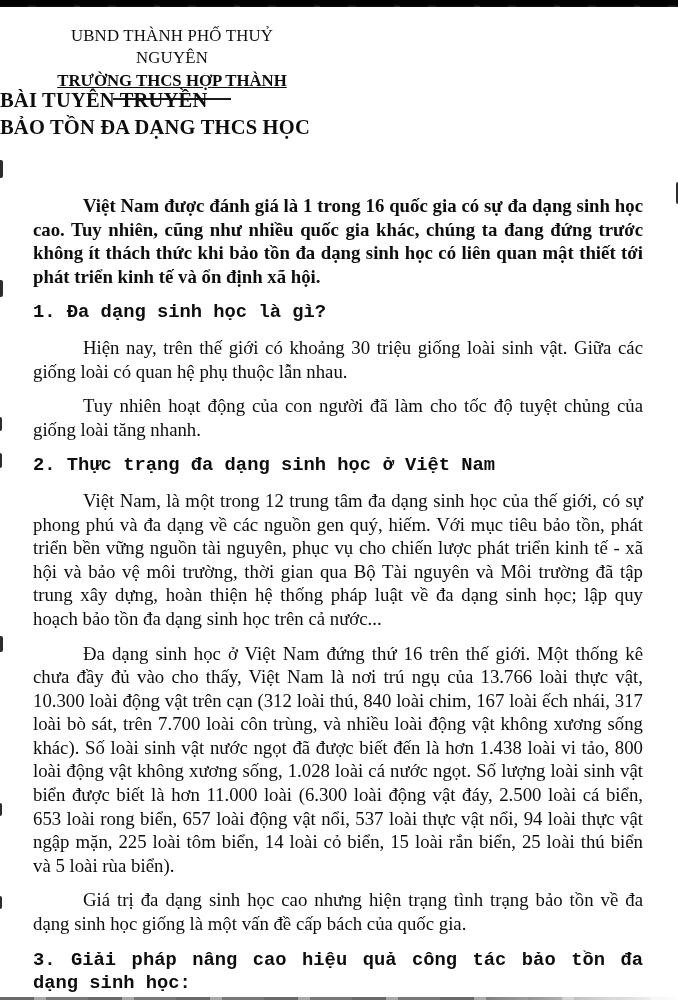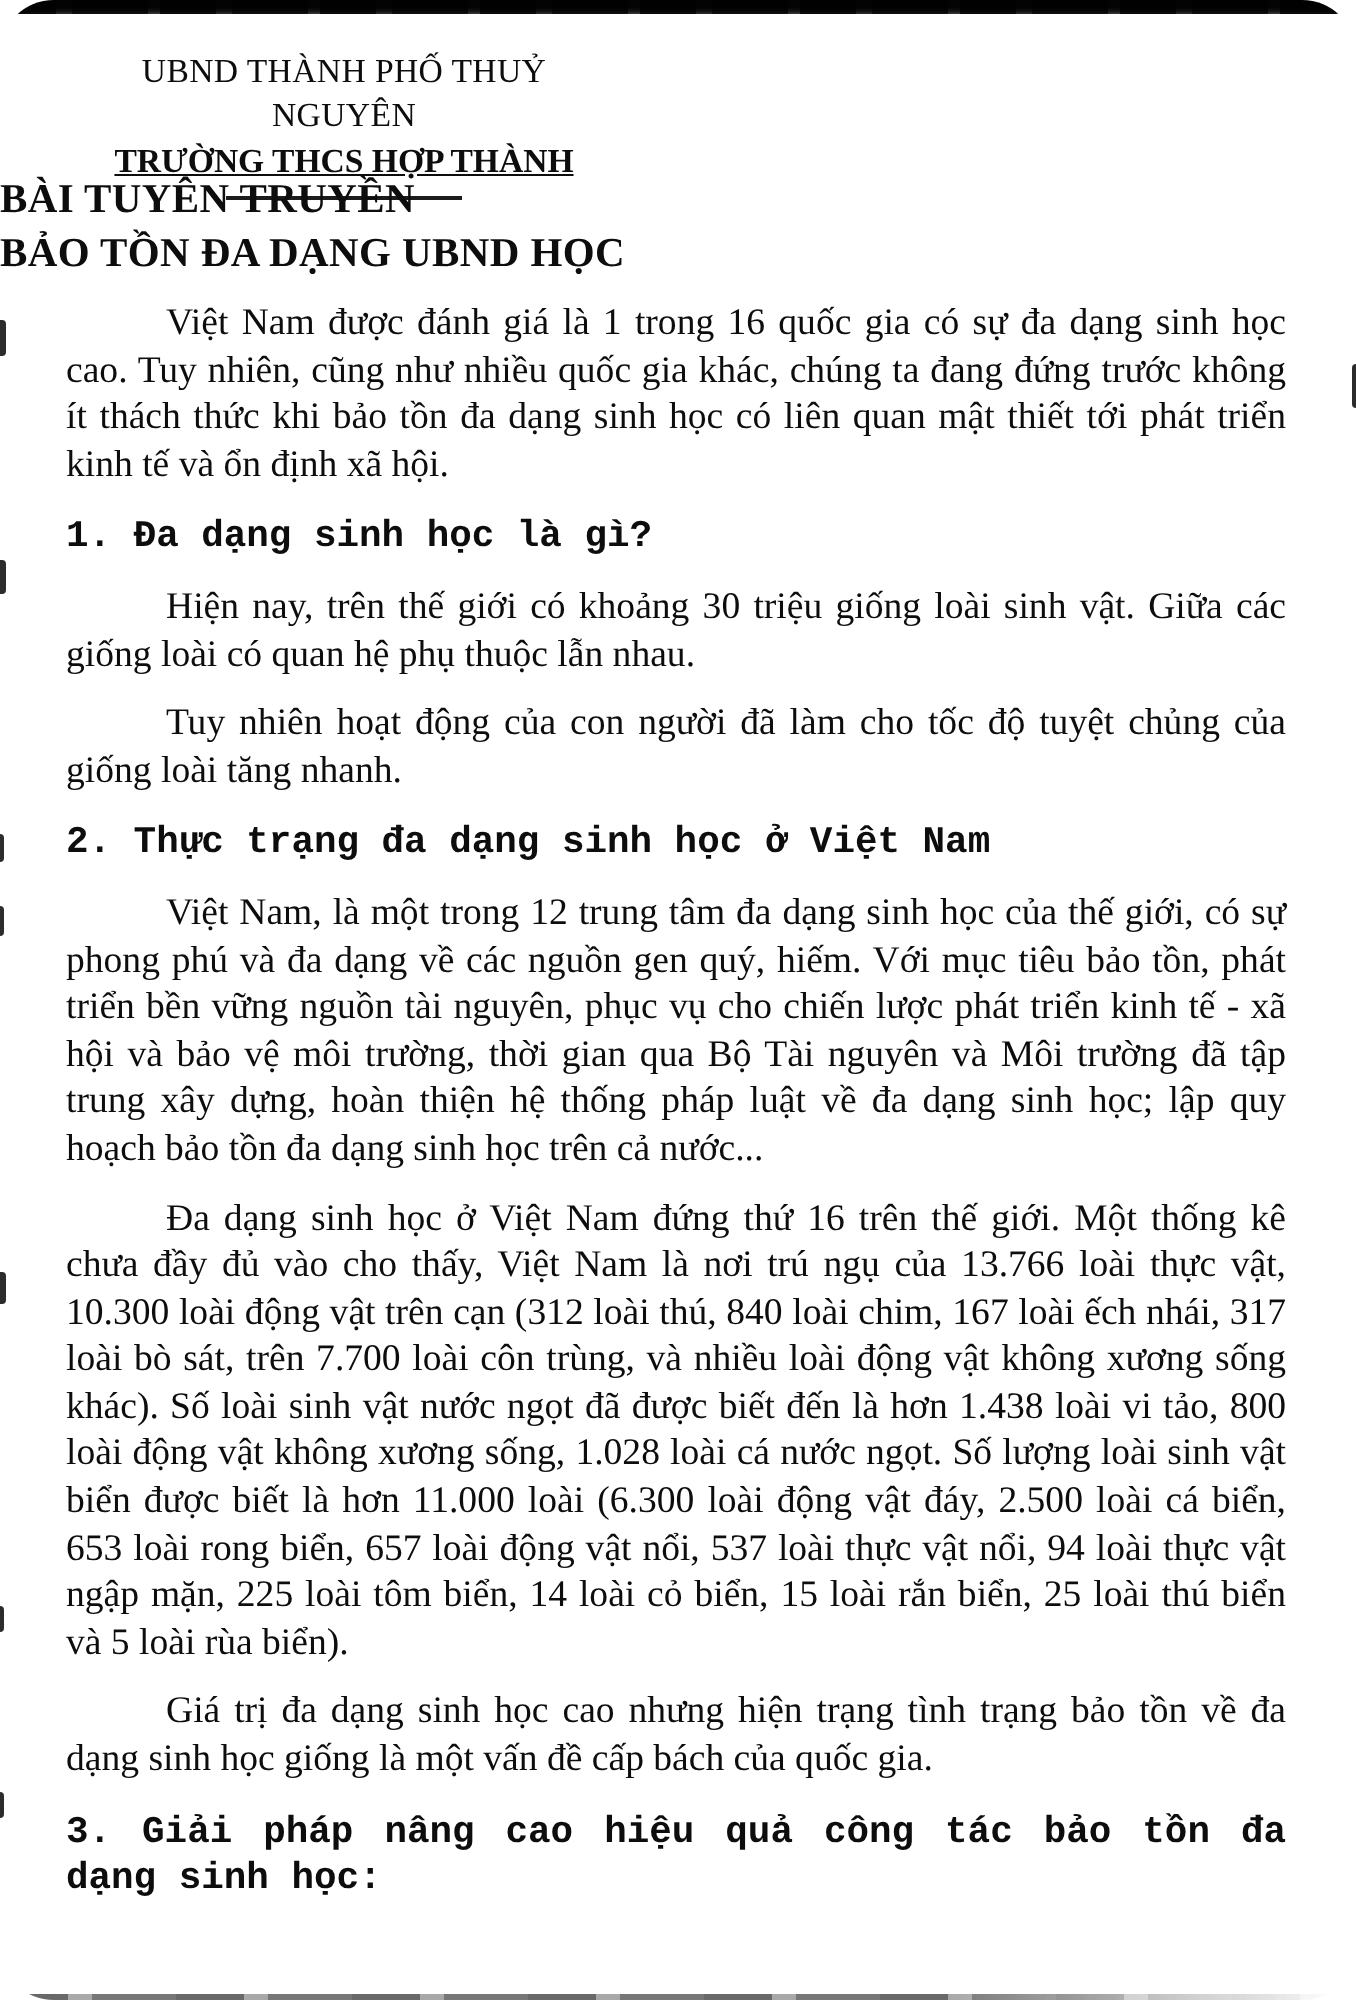--- a/index.html
+++ b/index.html
@@ -8,21 +8,20 @@
     font-family: "Liberation Serif", "DejaVu Serif", serif;
     -webkit-font-smoothing: antialiased;
   }
   .page {
     position: relative;
     width: 678px;
     height: 1000px;
     background: #ffffff;
     color: #0d0d0d;
     overflow: hidden;
-    border-radius: 27px;
   }
 
   
   .edge-top {
     position: absolute; top: 0; left: 0; right: 0; height: 7px;
     background:
       linear-gradient(#0f0f0f 0 55%, #4a4a4a 80%, #cccccc 100%),
       repeating-linear-gradient(90deg, #101010 0 28px, #3a3a3a 28px 36px, #161616 36px 74px, #484848 74px 80px);
     background-blend-mode: multiply;
   }
@@ -58,21 +57,21 @@
 
   
   .content {
     position: absolute; top: 150px; left: 33px; width: 610px;
     font-size: 18.8px; line-height: 23.6px;
     text-align: justify; text-justify: inter-word;
   }
   .content p { margin: 11px 0 0; text-indent: 50px; }
   .content p:first-child { margin-top: 0; }
   .content p.heading { margin: 13px 0 0; text-indent: 0; font-weight: bold; font-family: Liberation Mono, monospace; }
-  .content p.intro { font-weight: normal; }
+  .content p.intro { font-weight: bold; margin-top: 44px; }
 </style>
 </head>
 <body>
 
 <div class="page">
 
   <div class="edge-top"></div>
 
   <div class="edge-mark" style="top:160px;height:18px;"></div>
   <div class="edge-mark" style="top:280px;height:17px;"></div>
@@ -84,21 +83,21 @@
   <div class="edge-mark right" style="top:182px;height:22px;width:2px;"></div>
 
   <div class="letterhead">
     <div class="org-line1">UBND THÀNH PHỐ THUỶ NGUYÊN</div>
     <div class="org-line2">TRƯỜNG THCS HỢP THÀNH</div>
     <div class="letterhead-rule"></div>
   </div>
 
   <div class="doc-title">
     <div>BÀI TUYÊN TRUYỀN</div>
-    <div>BẢO TỒN ĐA DẠNG UBND HỌC</div>
+    <div>BẢO TỒN ĐA DẠNG THCS HỌC</div>
   </div>
 
   <div class="content">
     <p class="intro">Việt Nam được đánh giá là 1 trong 16 quốc gia có sự đa dạng sinh học cao. Tuy nhiên, cũng như nhiều quốc gia khác, chúng ta đang đứng trước không ít thách thức khi bảo tồn đa dạng sinh học có liên quan mật thiết tới phát triển kinh tế và ổn định xã hội.</p>
 
     <p class="heading">1. Đa dạng sinh học là gì?</p>
     <p>Hiện nay, trên thế giới có khoảng 30 triệu giống loài sinh vật. Giữa các giống loài có quan hệ phụ thuộc lẫn nhau.</p>
     <p>Tuy nhiên hoạt động của con người đã làm cho tốc độ tuyệt chủng của giống loài tăng nhanh.</p>
 
     <p class="heading">2. Thực trạng đa dạng sinh học ở Việt Nam</p>

